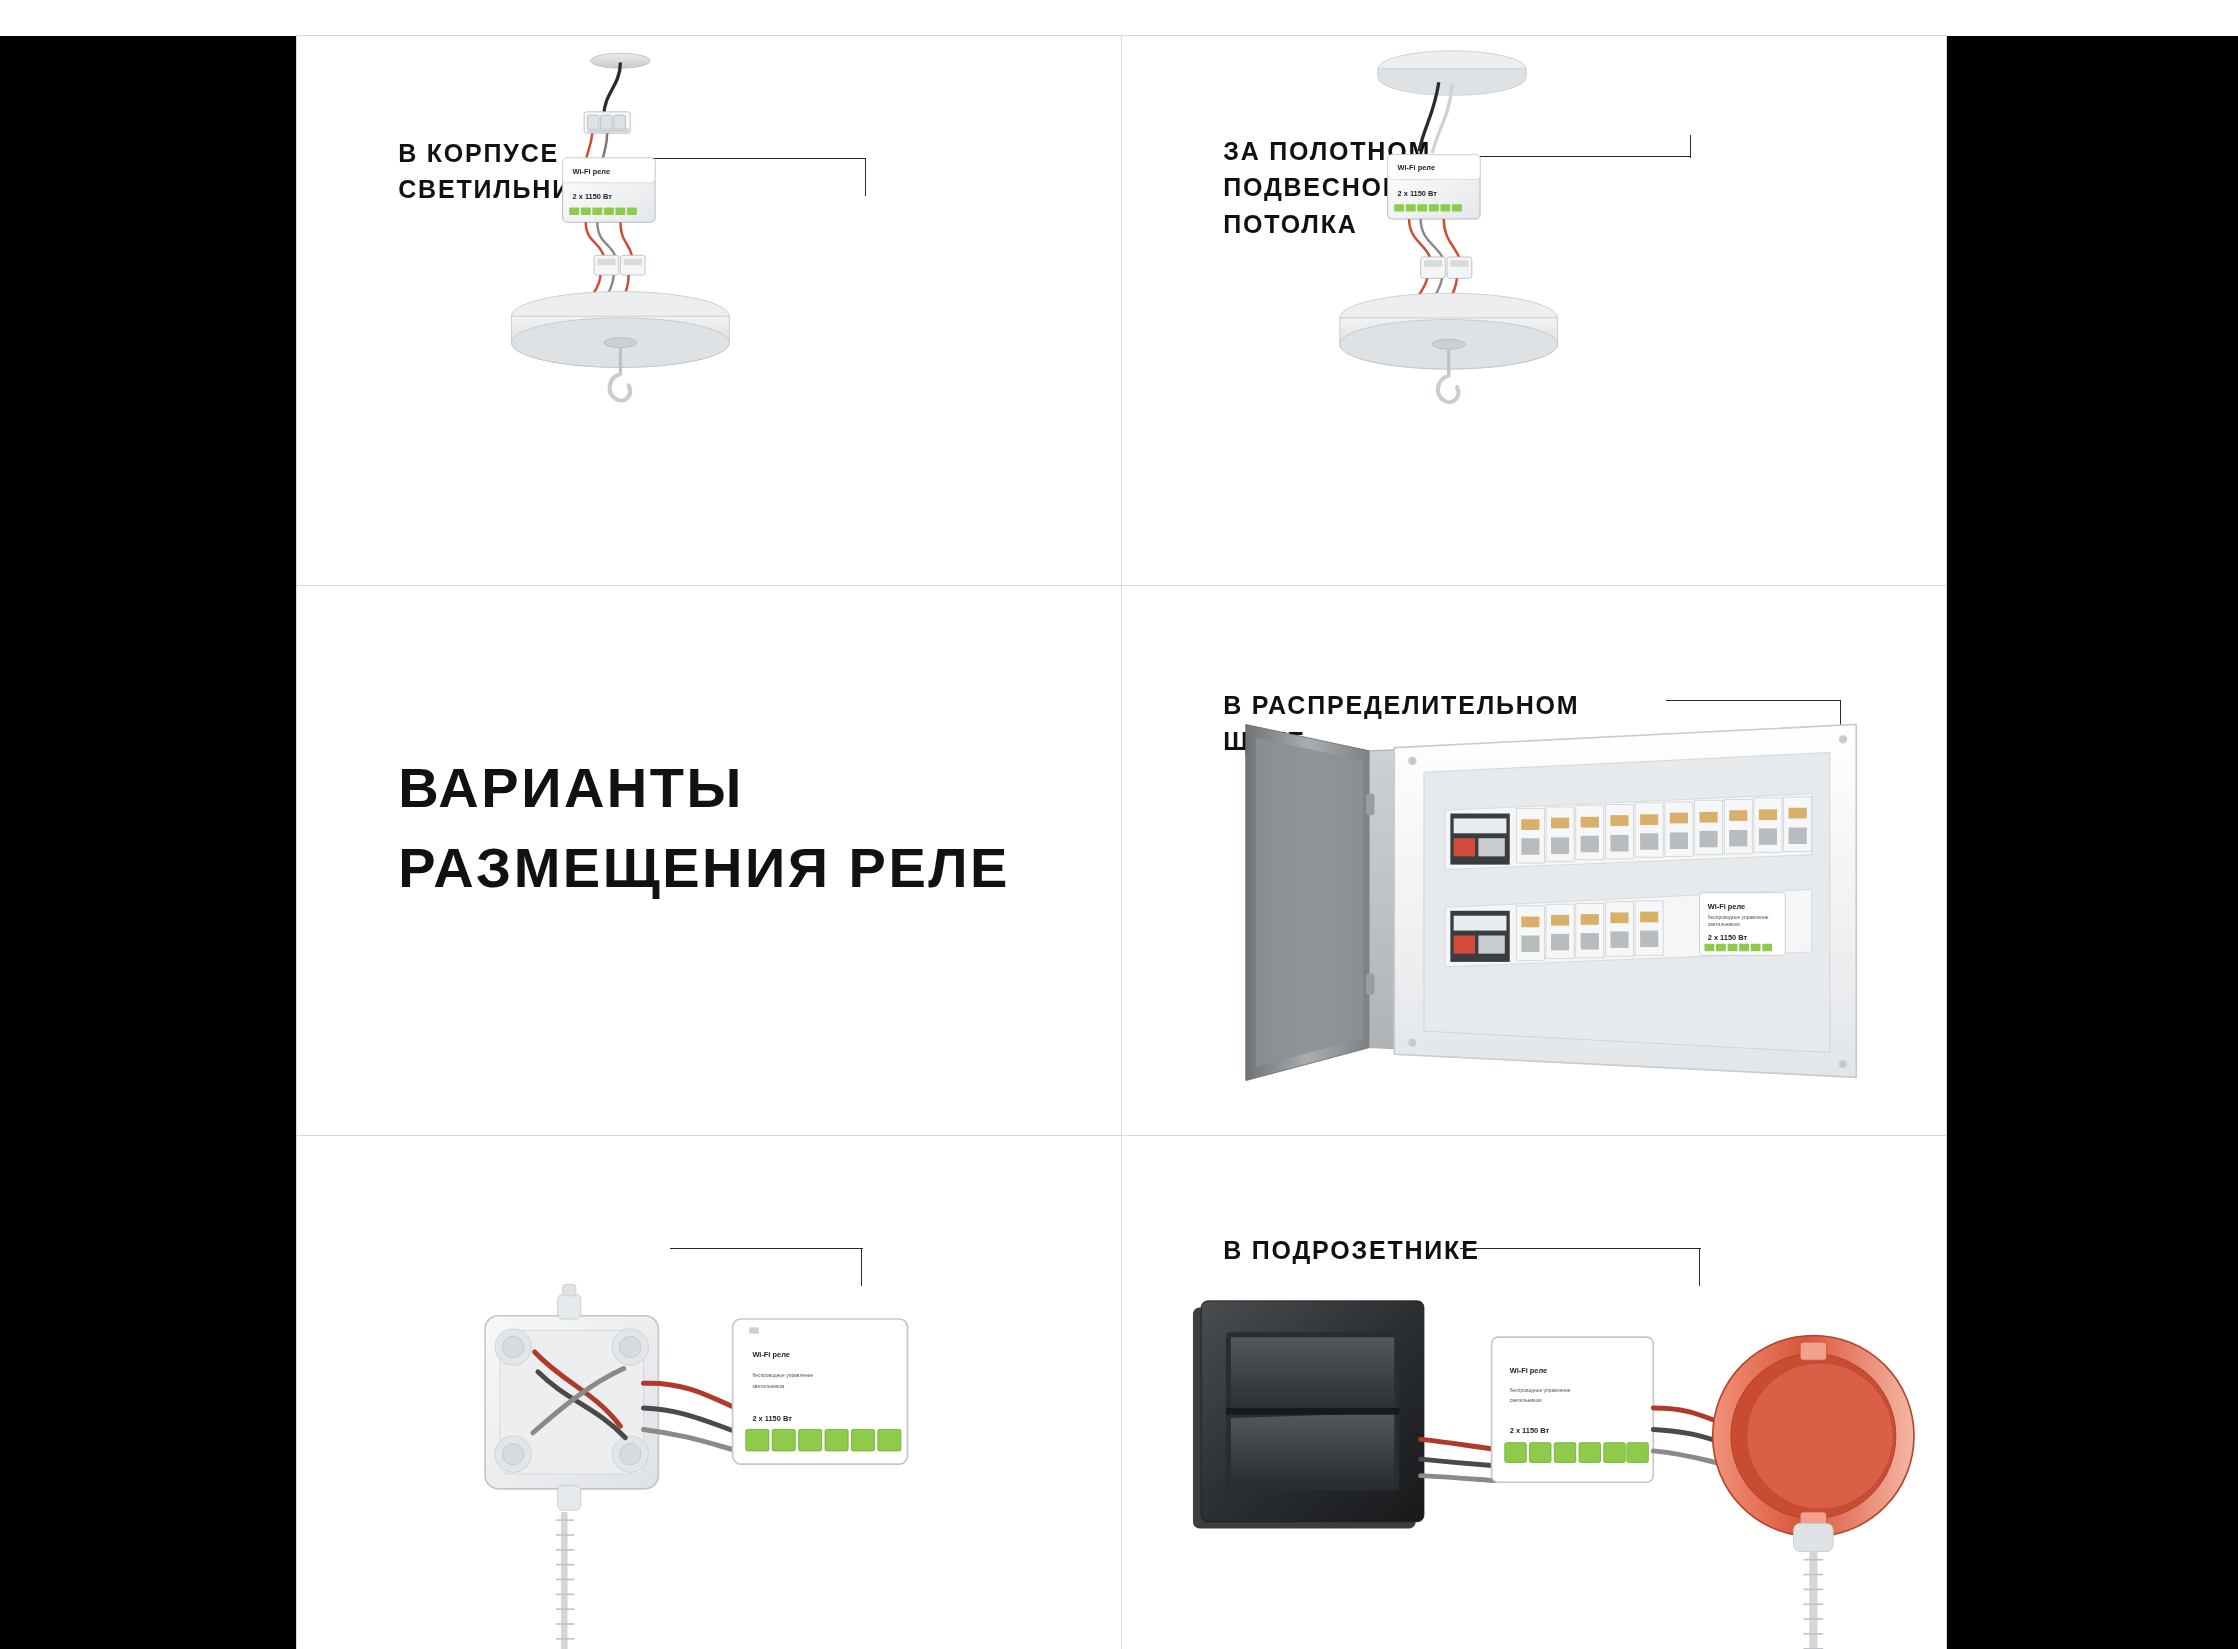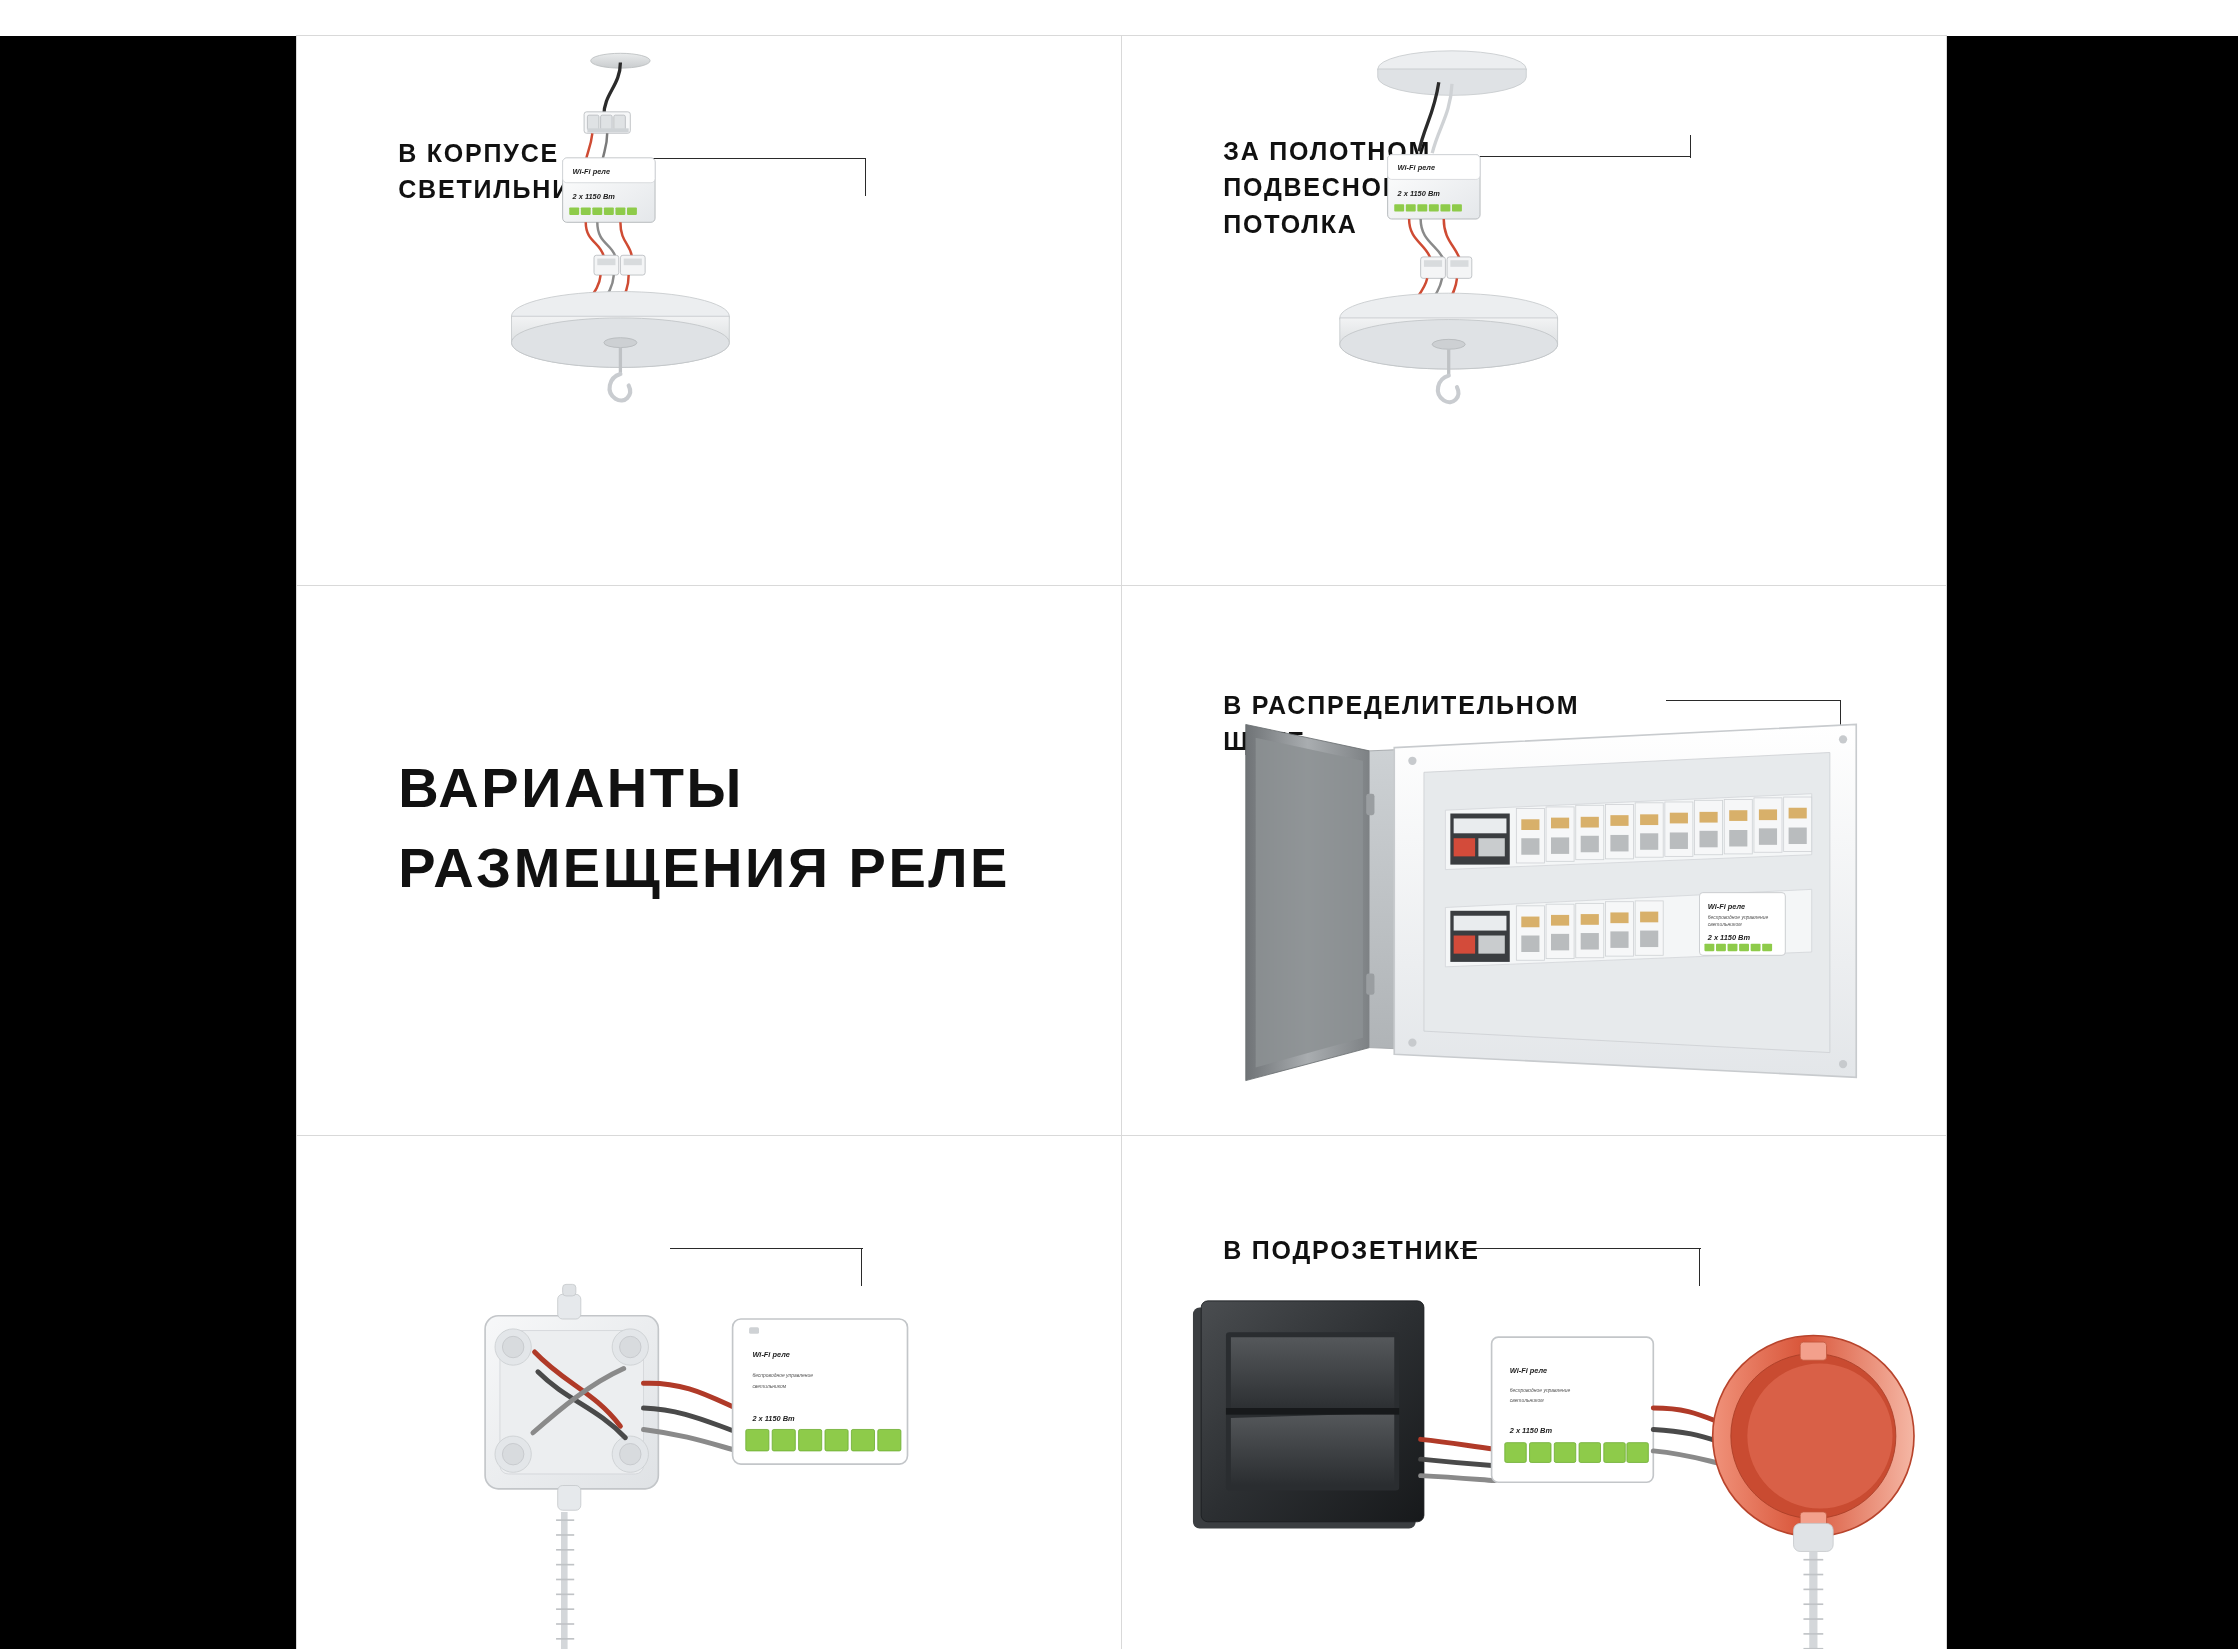--- a/index.html
+++ b/index.html
@@ -53,21 +53,21 @@
     left:101px; top:162px;
     font-size:56px;
     font-weight:700;
     letter-spacing:2.5px;
     line-height:1.42;
     text-transform:uppercase;
     color:#111;
     white-space:pre-line;
   }
   
-  .art{position:absolute;left:0;top:0;width:100%;height:100%;font-style:italic;}
+  .art{position:absolute;left:0;top:0;width:100%;height:100%;}
   svg{display:block;}
   .lbl-tiny{font-size:9px;font-weight:700;fill:#222;font-family:"Liberation Sans",sans-serif;}
   .lbl-mini{font-size:6px;fill:#555;font-family:"Liberation Sans",sans-serif;}
 </style>
 </head>
 <body>
 
 <div class="sheet">
   <div class="grid">
 

